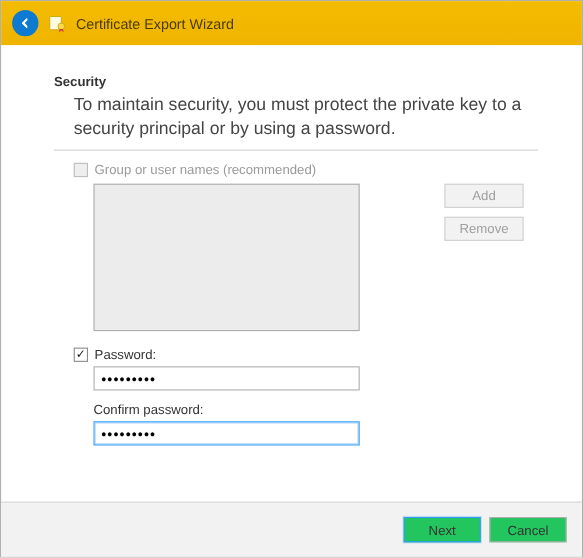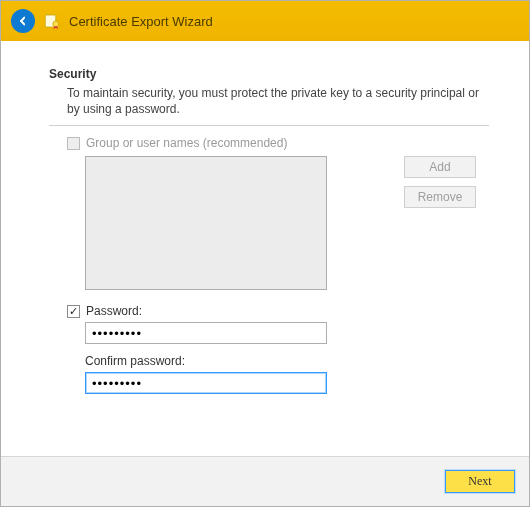--- a/index.html
+++ b/index.html
@@ -50,21 +50,21 @@
     padding: 26px 40px 10px 48px;
     color: #333;
     overflow: hidden;
   }
   .sec-heading {
     font-weight: bold;
     font-size: 12px;
     margin-bottom: 4px;
   }
   .sec-desc {
-    font-size: 12px;
+    font-size: 16px;
     color: #444;
     margin-left: 18px;
     margin-bottom: 8px;
     line-height: 1.35;
     max-width: 420px;
   }
   .hr {
     border: none;
     border-top: 1px solid #d0d0d0;
     margin: 4px 0 10px 0;
@@ -174,25 +174,24 @@
     background: #f2f2f2;
     display: flex;
     align-items: center;
     justify-content: flex-end;
     padding: 0 14px;
     gap: 8px;
   }
   .footer .btn {
     min-width: 70px;
     height: 23px;
-    background: #fde047;
+    background: #22c55e;
     border: 1px solid #adadad;
     color: #333;
     cursor: pointer;
-    font-family: Liberation Serif, serif;
   }
   .footer .btn.primary {
     border: 1px solid #3399ff;
     box-shadow: 0 0 0 1px rgba(51,153,255,0.25);
   }
 </style>
 </head>
 <body>
 
 <div class="window">
@@ -239,15 +238,16 @@
       </div>
       <input type="text" readonly="" class="text-input" value="•••••••••" style="">
 
       <div class="confirm-label">Confirm password:</div>
       <input type="text" readonly="" class="text-input focused" value="•••••••••" style="">
     </div>
   </div>
 
   <div class="footer">
     <div class="btn primary">Next</div>
+    <div class="btn">Cancel</div>
   </div>
 
 </div>
 
 </body></html>

